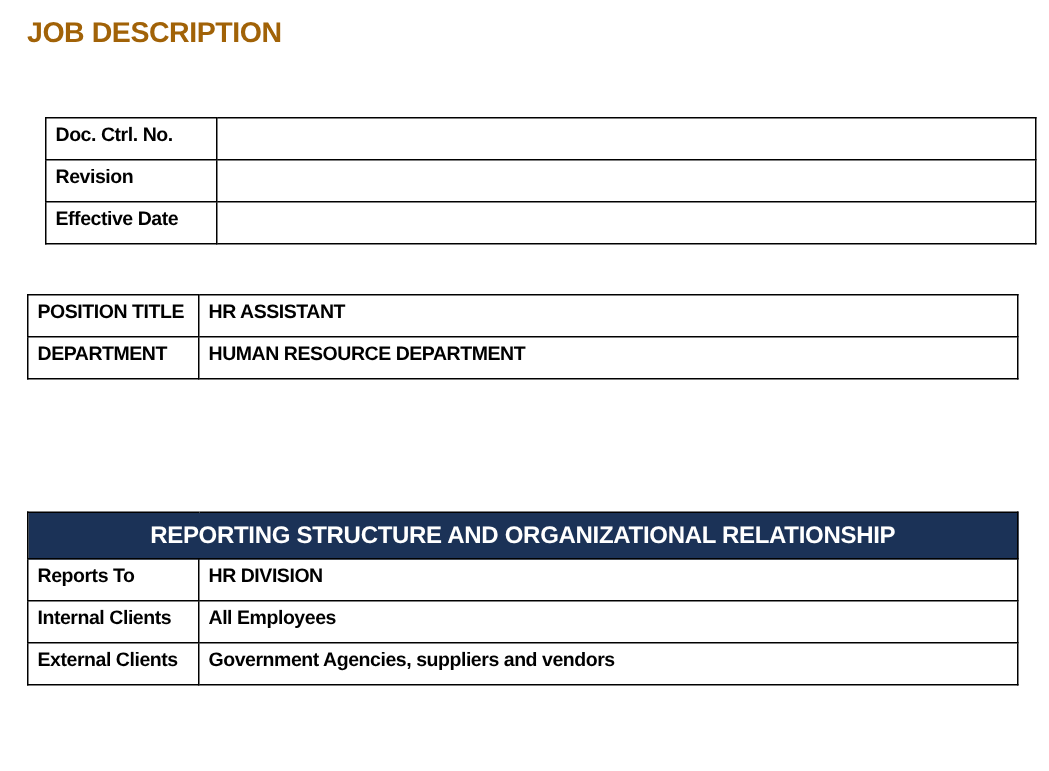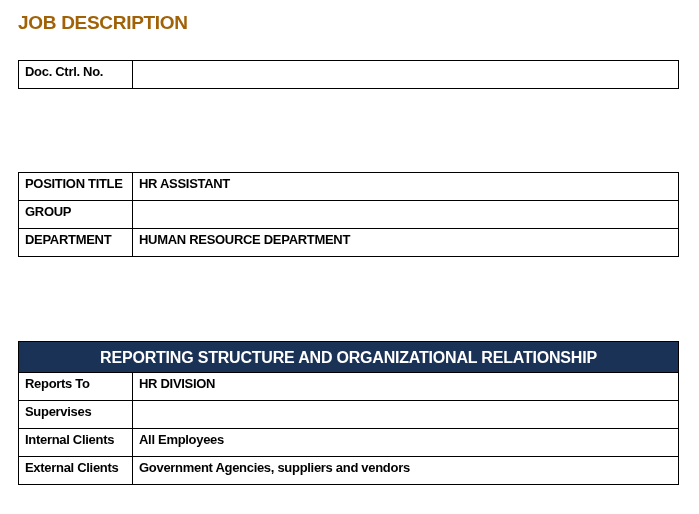--- a/index.html
+++ b/index.html
@@ -37,22 +37,22 @@
       padding: 0 6px;
       vertical-align: top;
       font-size: 13px;
       font-weight: bold;
       line-height: 15px;
       padding-top: 3px;
       box-sizing: border-box;
       letter-spacing: -0.3px;
     }
     table.grid col.label-col { width: 114px; }
-    #tbl-doc { top: 60px; }
-    #tbl-pos { top: 172px; }
+    #tbl-doc { top: 78px; margin-left: 12px; }
+    #tbl-pos { top: 196px; }
     #tbl-rep { top: 341px; }
     table.grid th.band {
       background: #1b3257;
       color: #ffffff;
       font-size: 16px;
       text-align: center;
       vertical-align: middle;
       padding-top: 0;
       height: 31px;
       letter-spacing: -0.2px;
@@ -66,36 +66,40 @@
 <table class="grid" id="tbl-doc">
   <colgroup>
       <col class="label-col">
       <col>
     </colgroup>
   <tbody>
       <tr>
     <td>Doc. Ctrl. No.</td>
     <td></td>
   </tr>
+  <tr>
+    <td>Revision</td>
+    <td></td>
+  </tr>
+  <tr>
+    <td>Effective Date</td>
+    <td></td>
+  </tr>
 </tbody>
   </table>
 
 <table class="grid" id="tbl-pos">
   <colgroup>
       <col class="label-col">
       <col>
     </colgroup>
   <tbody>
       <tr>
     <td>POSITION TITLE</td>
     <td>HR ASSISTANT</td>
-  </tr>
-  <tr>
-    <td>GROUP</td>
-    <td></td>
   </tr>
   <tr>
     <td>DEPARTMENT</td>
     <td>HUMAN RESOURCE DEPARTMENT</td>
   </tr>
 </tbody>
   </table>
 
 <table class="grid" id="tbl-rep">
   <colgroup>
@@ -104,24 +108,20 @@
     </colgroup>
   <tbody>
       <tr>
     <th colspan="2" class="band">REPORTING STRUCTURE AND ORGANIZATIONAL RELATIONSHIP</th>
   </tr>
   <tr>
     <td>Reports To</td>
     <td>HR DIVISION</td>
   </tr>
   <tr>
-    <td>Supervises</td>
-    <td></td>
-  </tr>
-  <tr>
     <td>Internal Clients</td>
     <td>All Employees</td>
   </tr>
   <tr>
     <td>External Clients</td>
     <td>Government Agencies, suppliers and vendors</td>
   </tr>
 </tbody>
   </table>
 

